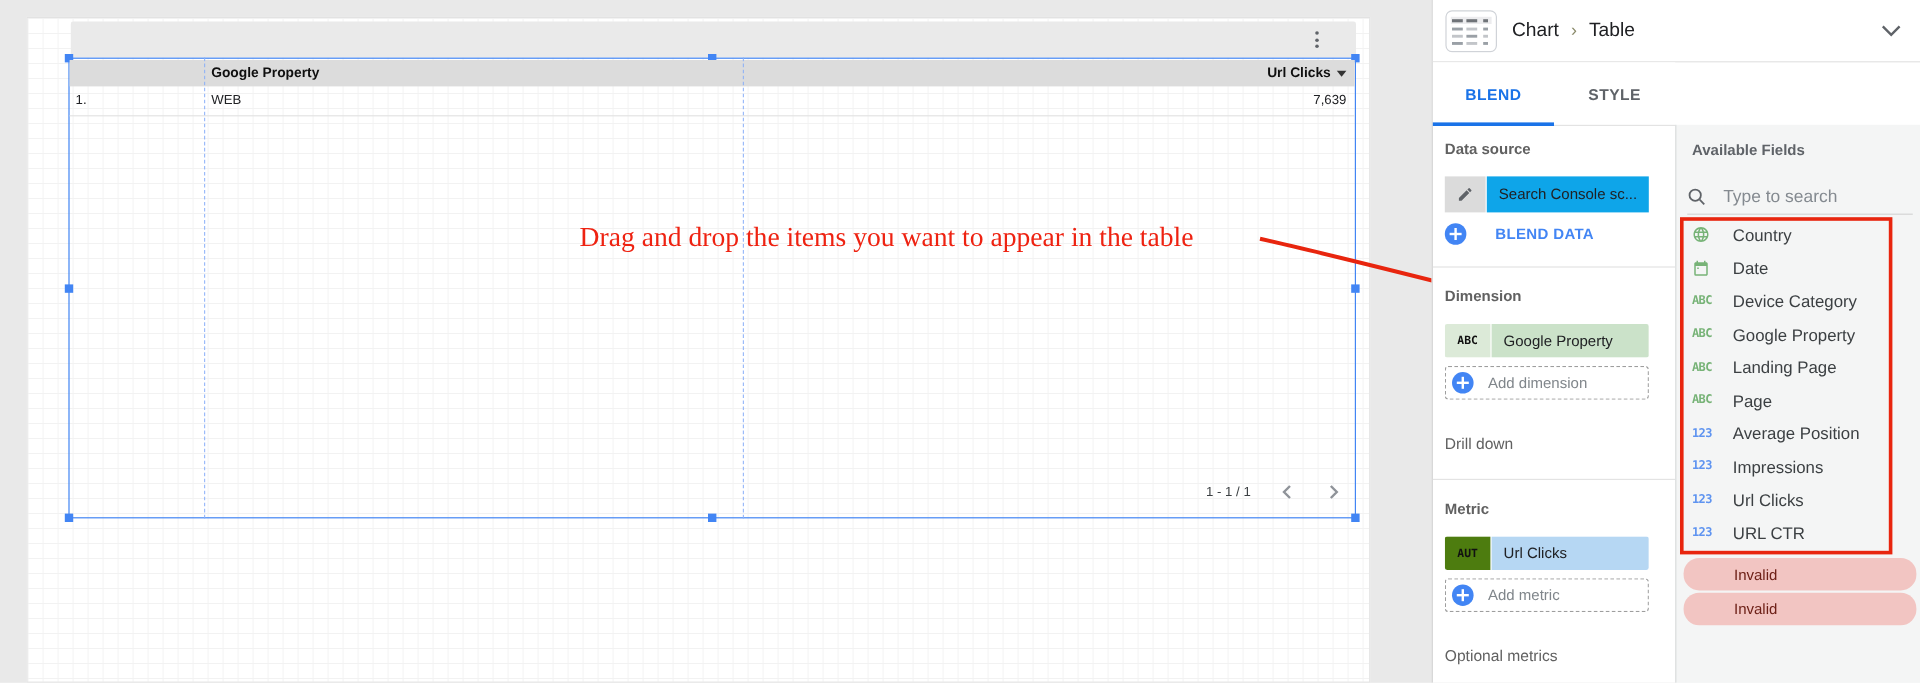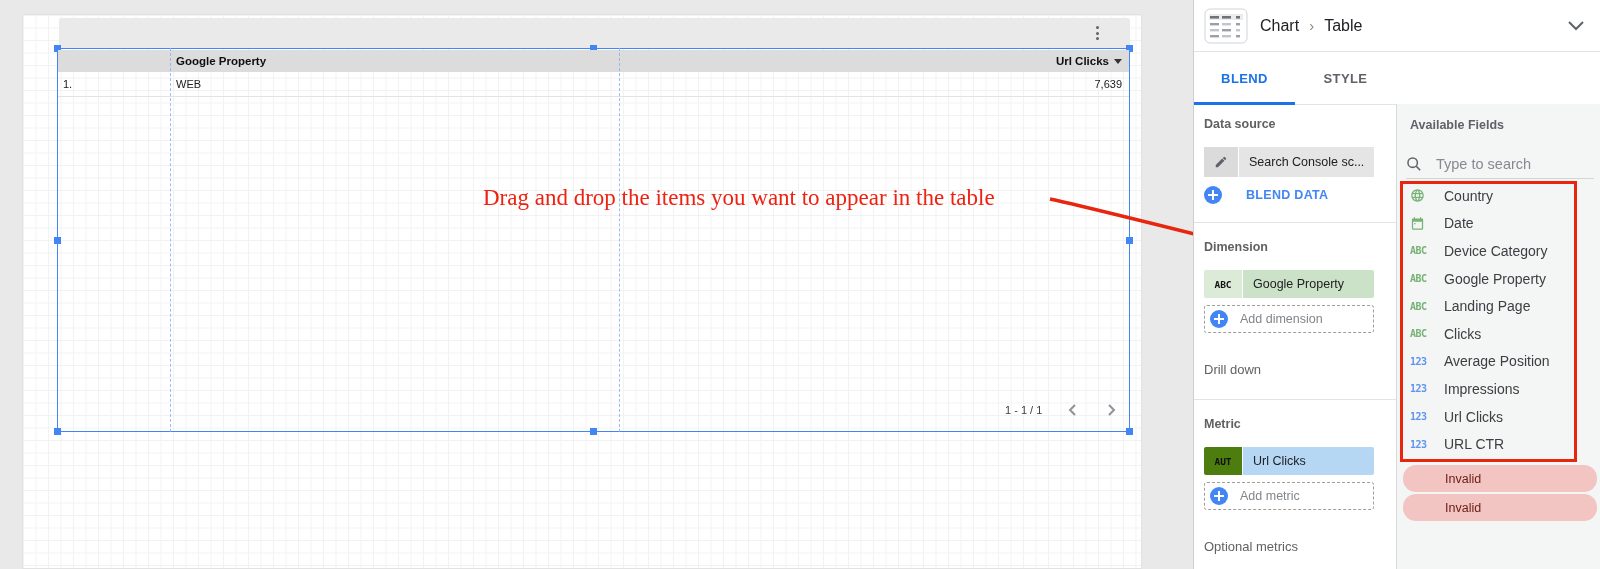--- a/index.html
+++ b/index.html
@@ -44,21 +44,21 @@
   .collapse{margin-left:auto;cursor:pointer;display:flex;align-items:center}
   .tabs{position:absolute;top:52px;left:0;width:202px;height:52px;border-bottom:1px solid #e3e3e3;display:flex;background:#fff}
   .tab{width:125px;display:flex;align-items:center;justify-content:center;font-size:13px;font-weight:bold;
        letter-spacing:.4px;cursor:pointer;position:relative;color:#5f6368}
   .tab.active{color:#1a73e8}
   .tab.active::after{content:"";position:absolute;left:0;right:0;bottom:-1px;height:3px;background:#1a73e8}
   .seclabel{position:absolute;left:10px;font-size:12.5px;font-weight:bold;color:#616161}
   .divider{position:absolute;left:0;width:202px;height:0;border-top:1px solid #e3e3e3}
   .ds-chip{position:absolute;left:10px;top:147px;width:170px;height:30px;display:flex;cursor:pointer}
   .ds-chip .pencilbox{width:34px;background:#dbdbdb;display:flex;align-items:center;justify-content:center;margin-right:1px}
-  .ds-chip .dsname{flex:1;background:#e5e5e5;display:flex;align-items:center;padding-left:10px;
+  .ds-chip .dsname{flex:1;background:#0ea5e9;display:flex;align-items:center;padding-left:10px;
                    font-size:12.5px;color:#202124;white-space:nowrap;overflow:hidden}
   .pluscircle{width:18px;height:18px;border-radius:50%;background:#4285f4;position:relative;flex:none}
   .pluscircle::before,.pluscircle::after{content:"";position:absolute;background:#fff}
   .pluscircle::before{left:4px;right:4px;top:8px;height:2px}
   .pluscircle::after{top:4px;bottom:4px;left:8px;width:2px}
   .blend{position:absolute;left:10px;top:186px;display:flex;align-items:center;gap:24px;cursor:pointer}
   .blend span{font-size:12.5px;font-weight:bold;letter-spacing:.3px;color:#4285f4}
   .help{position:absolute;right:32px;top:187px;cursor:pointer}
   .chip{position:absolute;left:10px;width:170px;height:28px;display:flex;border-radius:2px;overflow:hidden;cursor:grab}
   .chip .badge{width:38px;display:flex;align-items:center;justify-content:center;
@@ -290,21 +290,21 @@
     <div class="f-item">
       <span class="f-icon">
           <span class="f-badge green">ABC</span>
         </span>
       <span class="f-name">Landing Page</span>
     </div>
     <div class="f-item">
       <span class="f-icon">
           <span class="f-badge green">ABC</span>
         </span>
-      <span class="f-name">Clicks</span>
+      <span class="f-name">Page</span>
     </div>
     <div class="f-item">
       <span class="f-icon">
           <span class="f-badge blue">123</span>
         </span>
       <span class="f-name">Average Position</span>
     </div>
     <div class="f-item">
       <span class="f-icon">
           <span class="f-badge blue">123</span>

